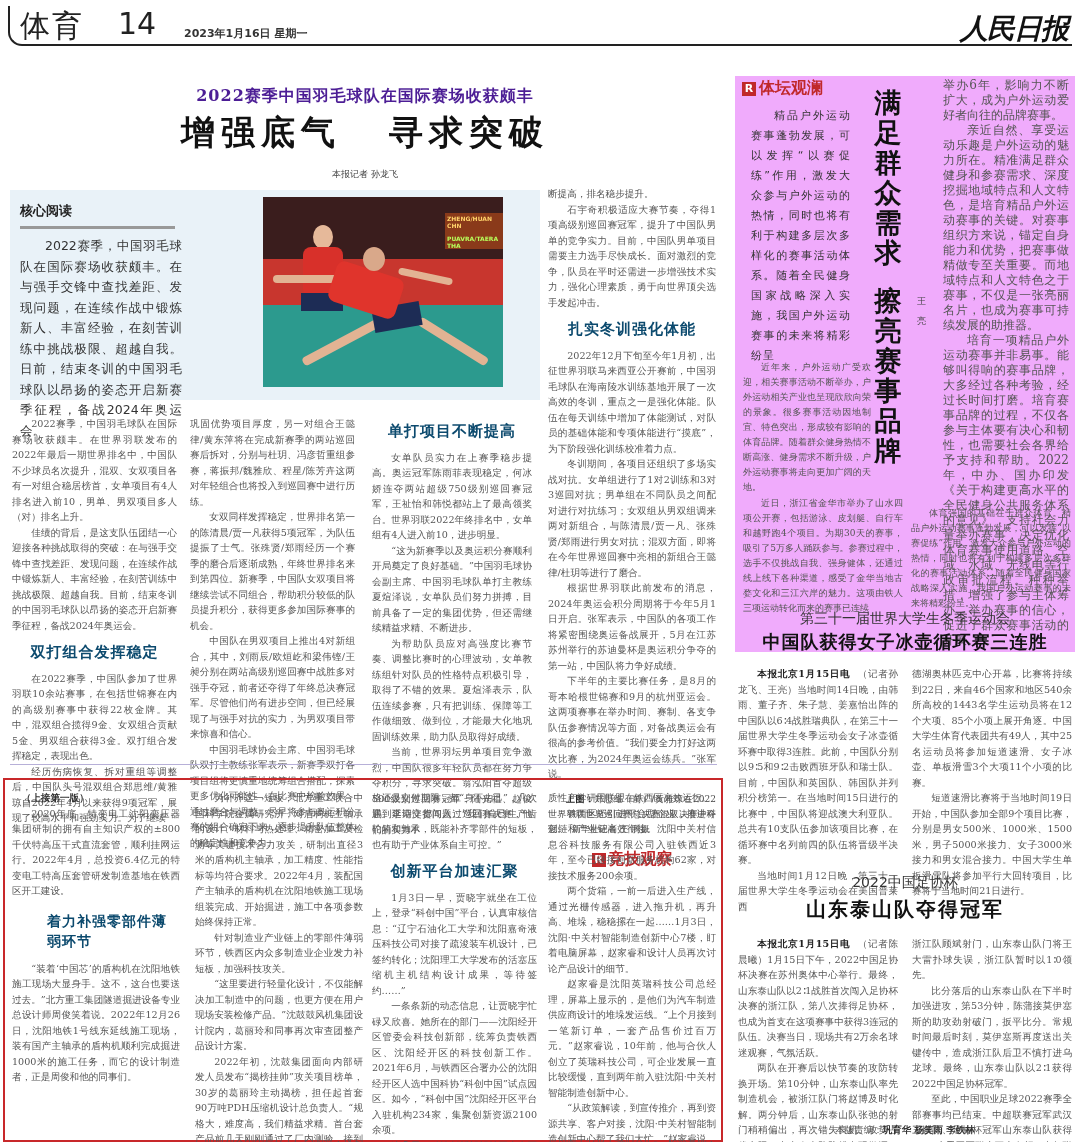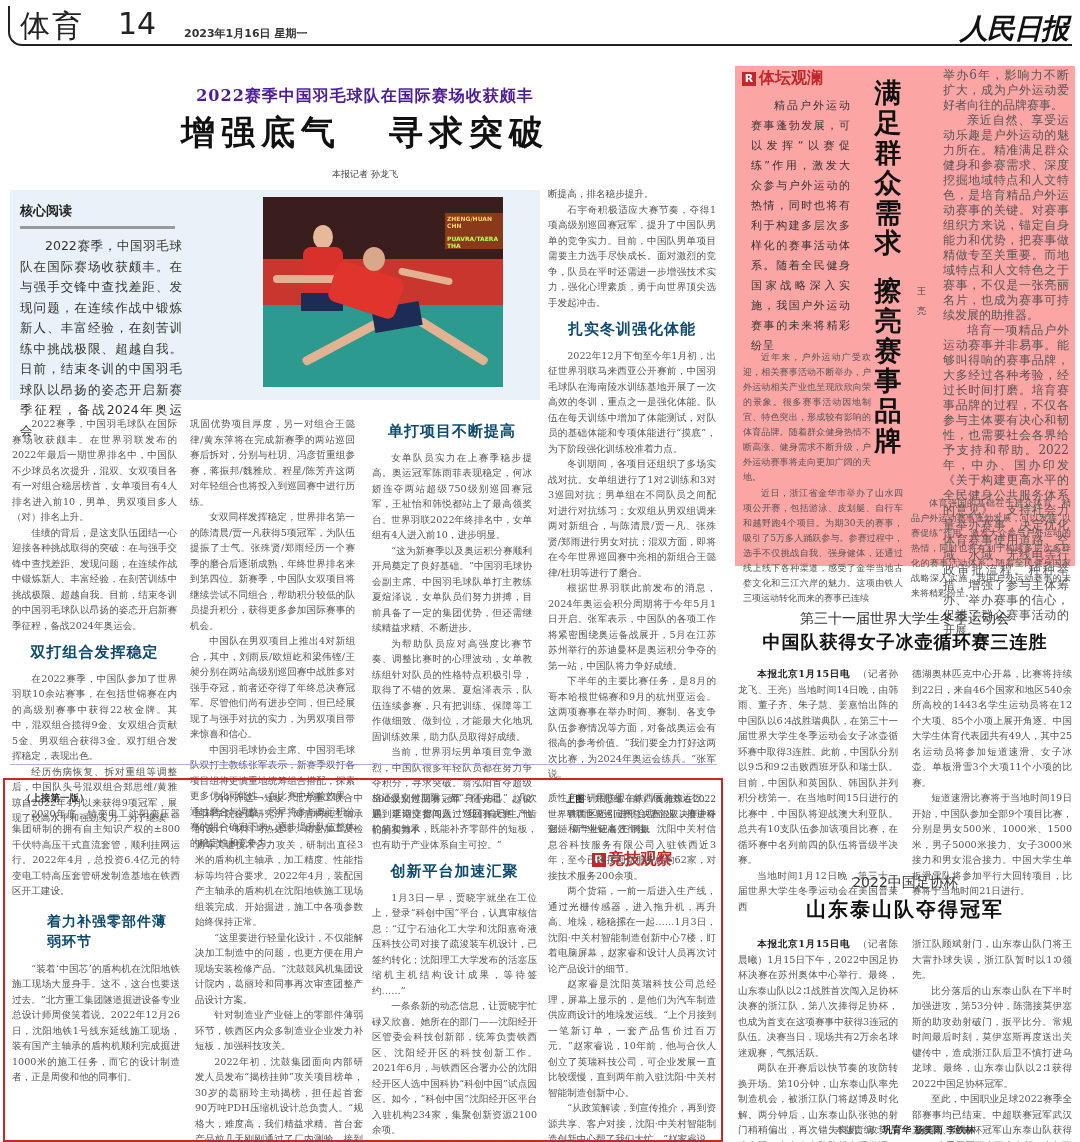--- a/index.html
+++ b/index.html
@@ -40,21 +40,21 @@
   .photo .p2-arm { position: absolute; left: 10px; top: 78px; width: 70px; height: 8px; background: #e2b393; border-radius: 4px; }
   .photo .p2-arm2 { position: absolute; left: 135px; top: 76px; width: 55px; height: 7px; background: #e2b393; border-radius: 4px; transform: rotate(12deg); }
   .photo .p2-shorts { position: absolute; left: 110px; top: 108px; width: 48px; height: 24px; background: #1d2c55; transform: rotate(-10deg); }
   .photo .p2-leg1 { position: absolute; left: 35px; top: 140px; width: 90px; height: 9px; background: #e2b393; transform: rotate(-28deg); border-radius: 4px; }
   .photo .p2-leg2 { position: absolute; left: 150px; top: 140px; width: 80px; height: 9px; background: #e2b393; transform: rotate(32deg); border-radius: 4px; }
 
   .column-rule-top { position: absolute; left: 10px; top: 764px; width: 707px; height: 1px; background: #b7b0d8; }
 
   .redbox { position: absolute; left: 3px; top: 778px; width: 720px; height: 364px; border: 2px solid #c8282a; }
 
-  .commentary { position: absolute; left: 735px; top: 66px; width: 340px; height: 500px; background: #fca5a5; }
+  .commentary { position: absolute; left: 735px; top: 76px; width: 340px; height: 576px; background: #f0abfc; }
   .comm-tag { position: absolute; left: 7px; top: 2px; font-family: "DejaVu Sans", sans-serif; color: #c0282a; font-weight: bold; font-size: 16px; }
   .comm-tag .r { display: inline-block; width: 14px; height: 14px; background: #c0282a; color: #fff; font-size: 11px; line-height: 14px; text-align: center; margin-right: 3px; vertical-align: 1px; }
   .comm-lead { position: absolute; left: 16px; top: 30px; width: 100px; font-family: "DejaVu Sans", sans-serif; font-size: 11px; line-height: 20px; color: #333; text-align: justify; letter-spacing: 1px; }
   .comm-title { position: absolute; left: 138px; top: 12px; width: 30px; font-family: "DejaVu Sans", sans-serif; font-size: 27px; font-weight: bold; color: #111; line-height: 30px; text-align: center; }
   .comm-author { position: absolute; left: 182px; top: 215px; width: 12px; font-size: 9px; line-height: 20px; color: #444; }
   .comm-body1 { position: absolute; left: 8px; top: 284px; width: 128px; font-size: 9px; line-height: 15px; color: #555; text-align: justify; }
   .comm-body-wide { position: absolute; left: 8px; top: 410px; width: 160px; font-size: 9px; line-height: 15px; color: #555; text-align: justify; }
   .comm-body2 { position: absolute; left: 208px; top: 2px; width: 126px; font-size: 12px; line-height: 15px; color: #555; text-align: justify; }
   .comm-body2-wide { position: absolute; left: 176px; top: 380px; width: 160px; font-size: 9px; line-height: 15px; color: #555; text-align: justify; }
   .comm-body1 p, .comm-body2 p, .comm-body-wide p, .comm-body2-wide p { text-indent: 2em; }
@@ -153,22 +153,22 @@
 <div class="col" style="left:12px; top:790px; width:168px;">
   <div style="font-weight:bold;color:#333;margin-left:1em">（上接第一版）</div>
   <p>2020年底，特变电工沈阳变压器集团研制的拥有自主知识产权的±800千伏特高压干式直流套管，顺利挂网运行。2022年4月，总投资6.4亿元的特变电工特高压套管研发制造基地在铁西区开工建设。</p>
   <div class="subhead" style="text-align:left;font-size:14px;line-height:20px;padding-left:2.5em">着力补强零部件薄弱环节</div>
   <p>“装着‘中国芯’的盾构机在沈阳地铁施工现场大显身手。这不，这台也要送过去。”北方重工集团隧道掘进设备专业总设计师周俊笑着说。2022年12月26日，沈阳地铁1号线东延线施工现场，装有国产主轴承的盾构机顺利完成掘进1000米的施工任务，而它的设计制造者，正是周俊和他的同事们。</p>
 
 </div>
 
 <div class="col" style="left:195px; top:790px; width:168px;">
   <p>为补齐这一短板，北方重工联合中国科学院金属研究所，对盾构机主轴承的设计、材料与热处理、精密加工及检测等关键技术合力攻关，研制出直径3米的盾构机主轴承，加工精度、性能指标等均符合要求。2022年4月，装配国产主轴承的盾构机在沈阳地铁施工现场组装完成、开始掘进，施工中各项参数始终保持正常。</p>
+  <p>针对制造业产业链上的零部件薄弱环节，铁西区内众多制造业企业发力补短板，加强科技攻关。</p>
   <p>“这里要进行轻量化设计，不仅能解决加工制造中的问题，也更方便在用户现场安装检修产品。”沈鼓鼓风机集团设计院内，葛丽玲和同事再次审查团整产品设计方案。</p>
-  <p>针对制造业产业链上的零部件薄弱环节，铁西区内众多制造业企业发力补短板，加强科技攻关。</p>
   <p>2022年初，沈鼓集团面向内部研发人员发布“揭榜挂帅”攻关项目榜单，30岁的葛丽玲主动揭榜，担任起首套90万吨PDH压缩机设计总负责人。“规格大，难度高，我们精益求精。首台套产品前几天刚刚通过了厂内测验，接到的订单已经超10亿元。”葛丽玲说。</p>
 
 </div>
 
 <div class="col" style="left:372px; top:790px; width:165px;">
   <p style="text-indent:0">格还是交付期限，都“身不由己”，几次遇到延期交货问题。“我们自己生产齿轮箱和轴承，既能补齐零部件的短板，也有助于产业体系自主可控。”</p>
   <div class="subhead">创新平台加速汇聚</div>
   <p>1月3日一早，贾晓宇就坐在工位上，登录“科创中国”平台，认真审核信息：“辽宁石油化工大学和沈阳嘉奇液压科技公司对接了疏浚装车机设计，已签约转化；沈阳理工大学发布的活塞压缩机主机结构设计成果，等待签约……”</p>
   <p>一条条新的动态信息，让贾晓宇忙碌又欣喜。她所在的部门——沈阳经开区管委会科技创新部，统筹负责铁西区、沈阳经开区的科技创新工作。2021年6月，与铁西区合署办公的沈阳经开区人选中国科协“科创中国”试点园区。如今，“科创中国”沈阳经开区平台入驻机构234家，集聚创新资源2100余项。</p>
   <p>这几天，科技创新部部长三大力正忙着对接沈阳工业大学创新毒的筹备事宜。“区内产业技术需求多，高校科技成果也不少，能对接，是双赢。我们组建工作协同专班，共同建设创新平台。”又一个平台即将搭好，三大力脸上露出笑容。</p>

